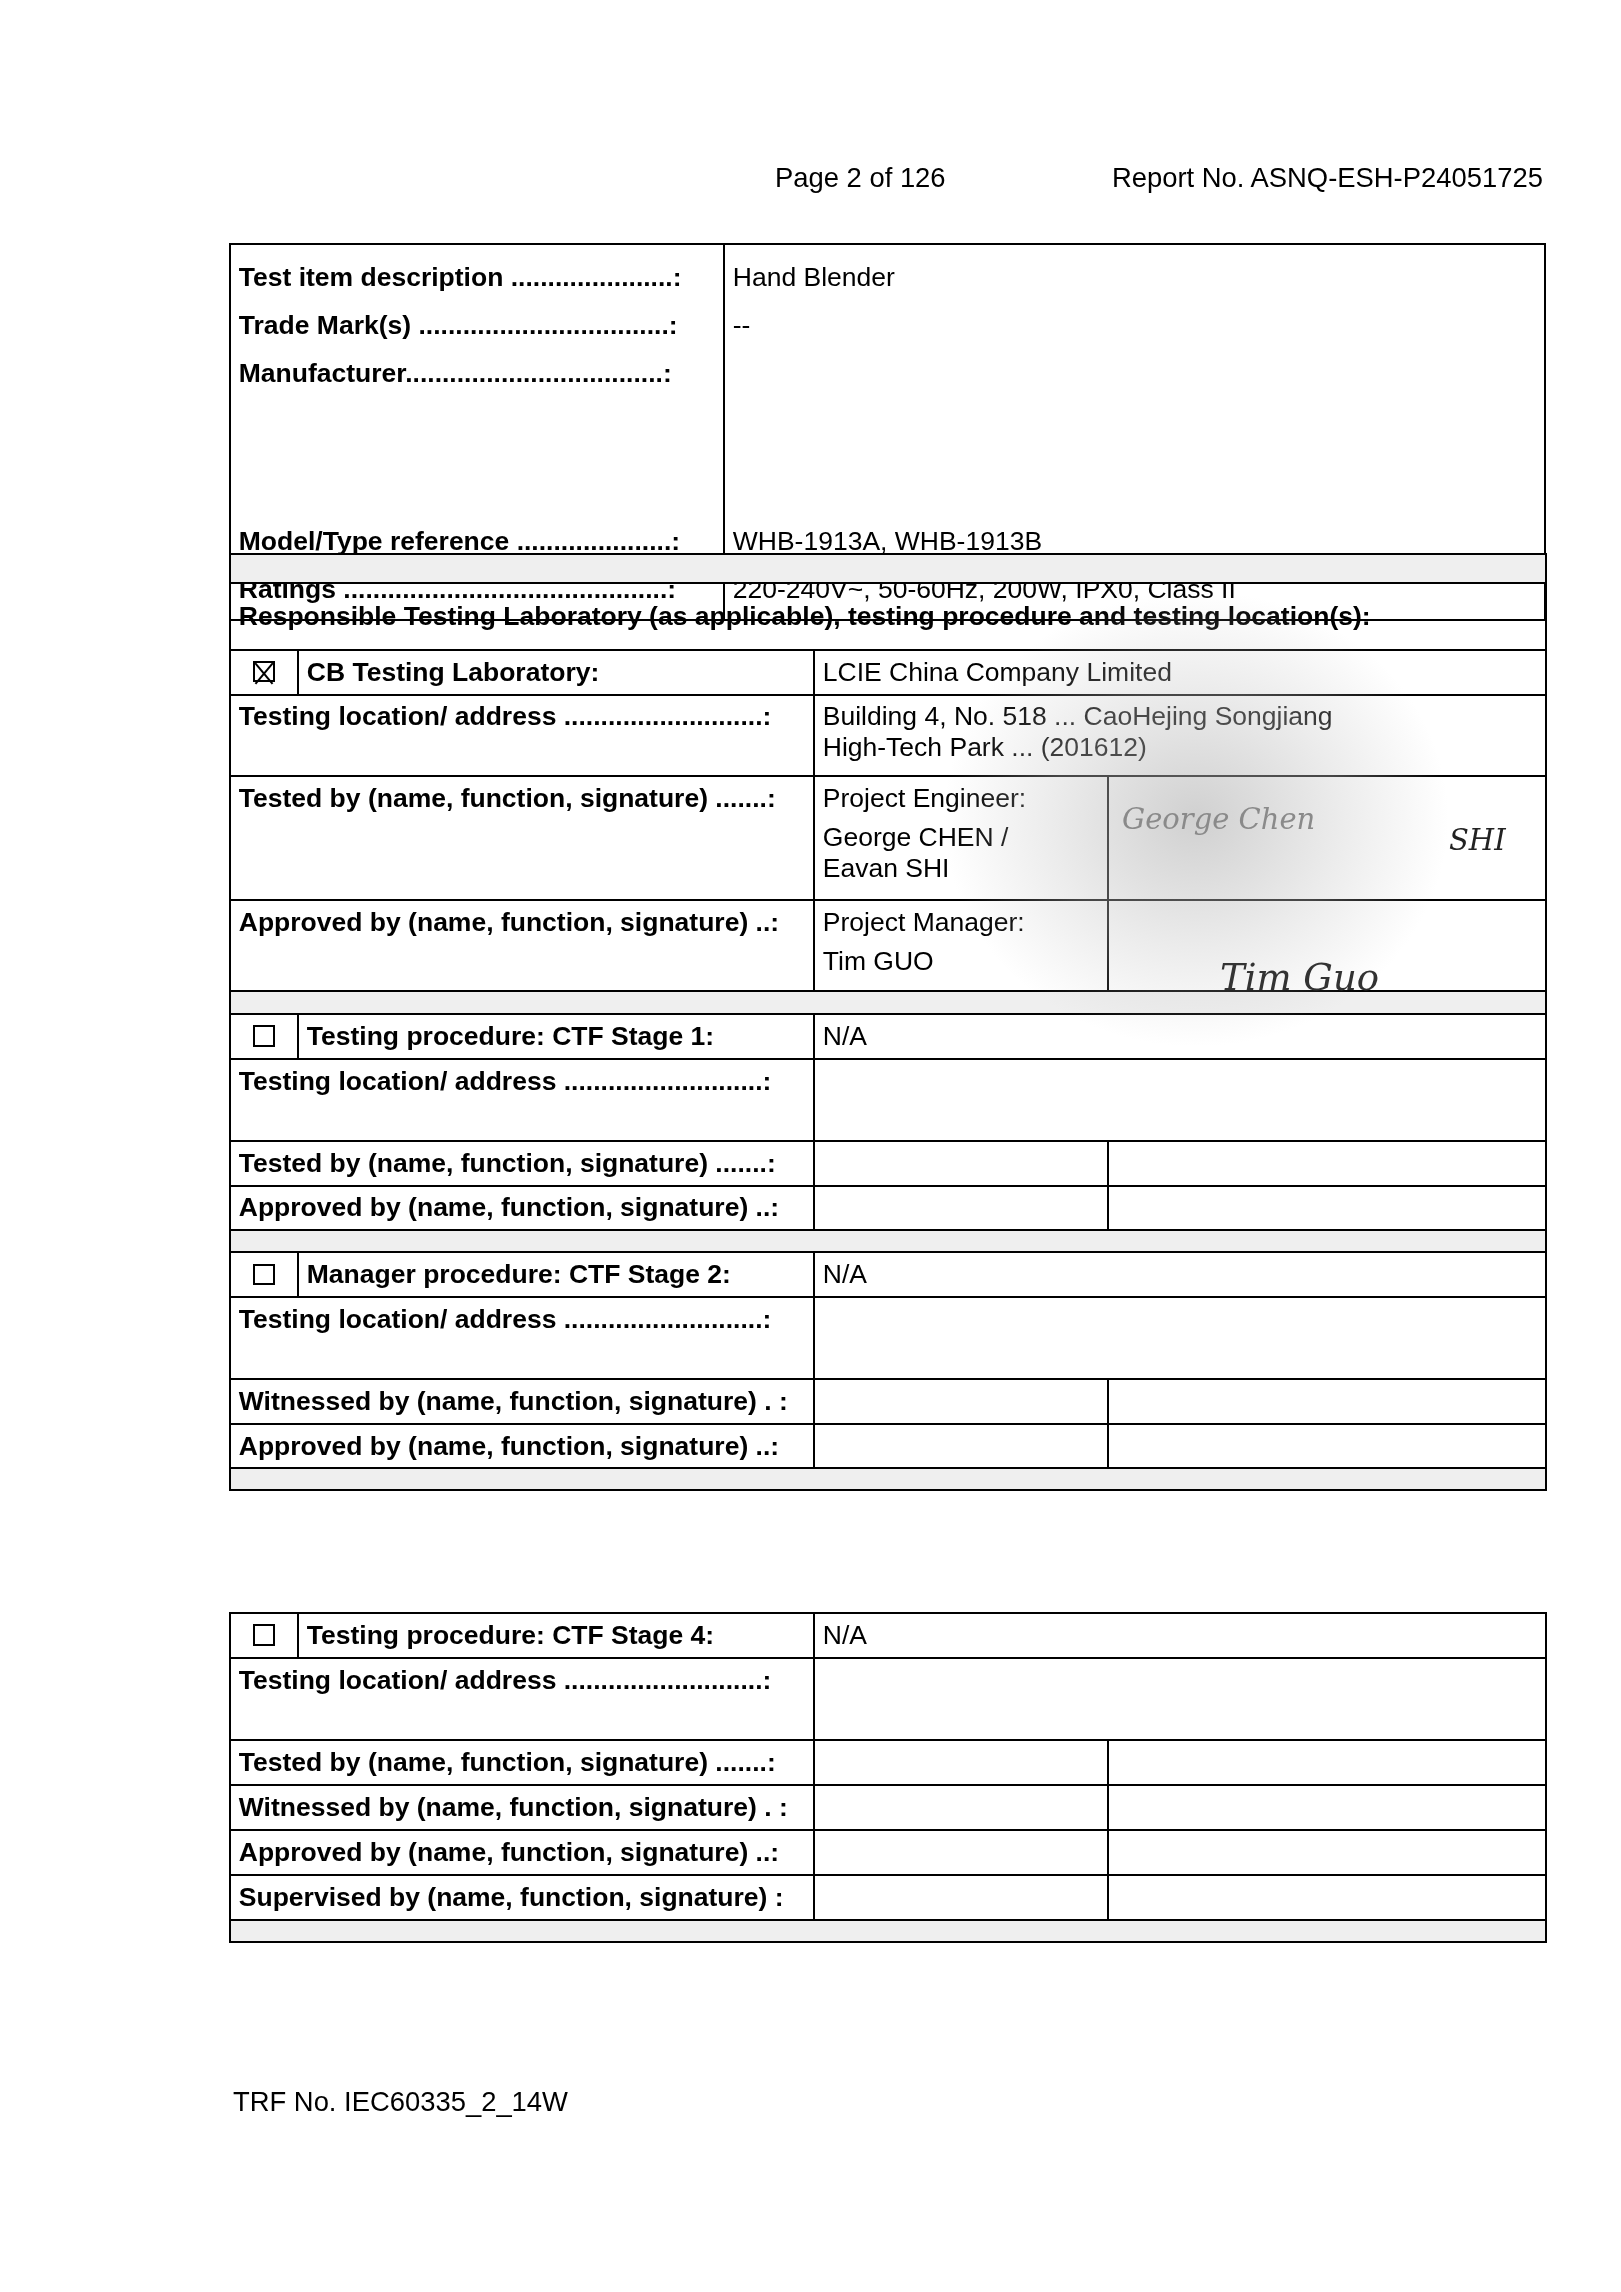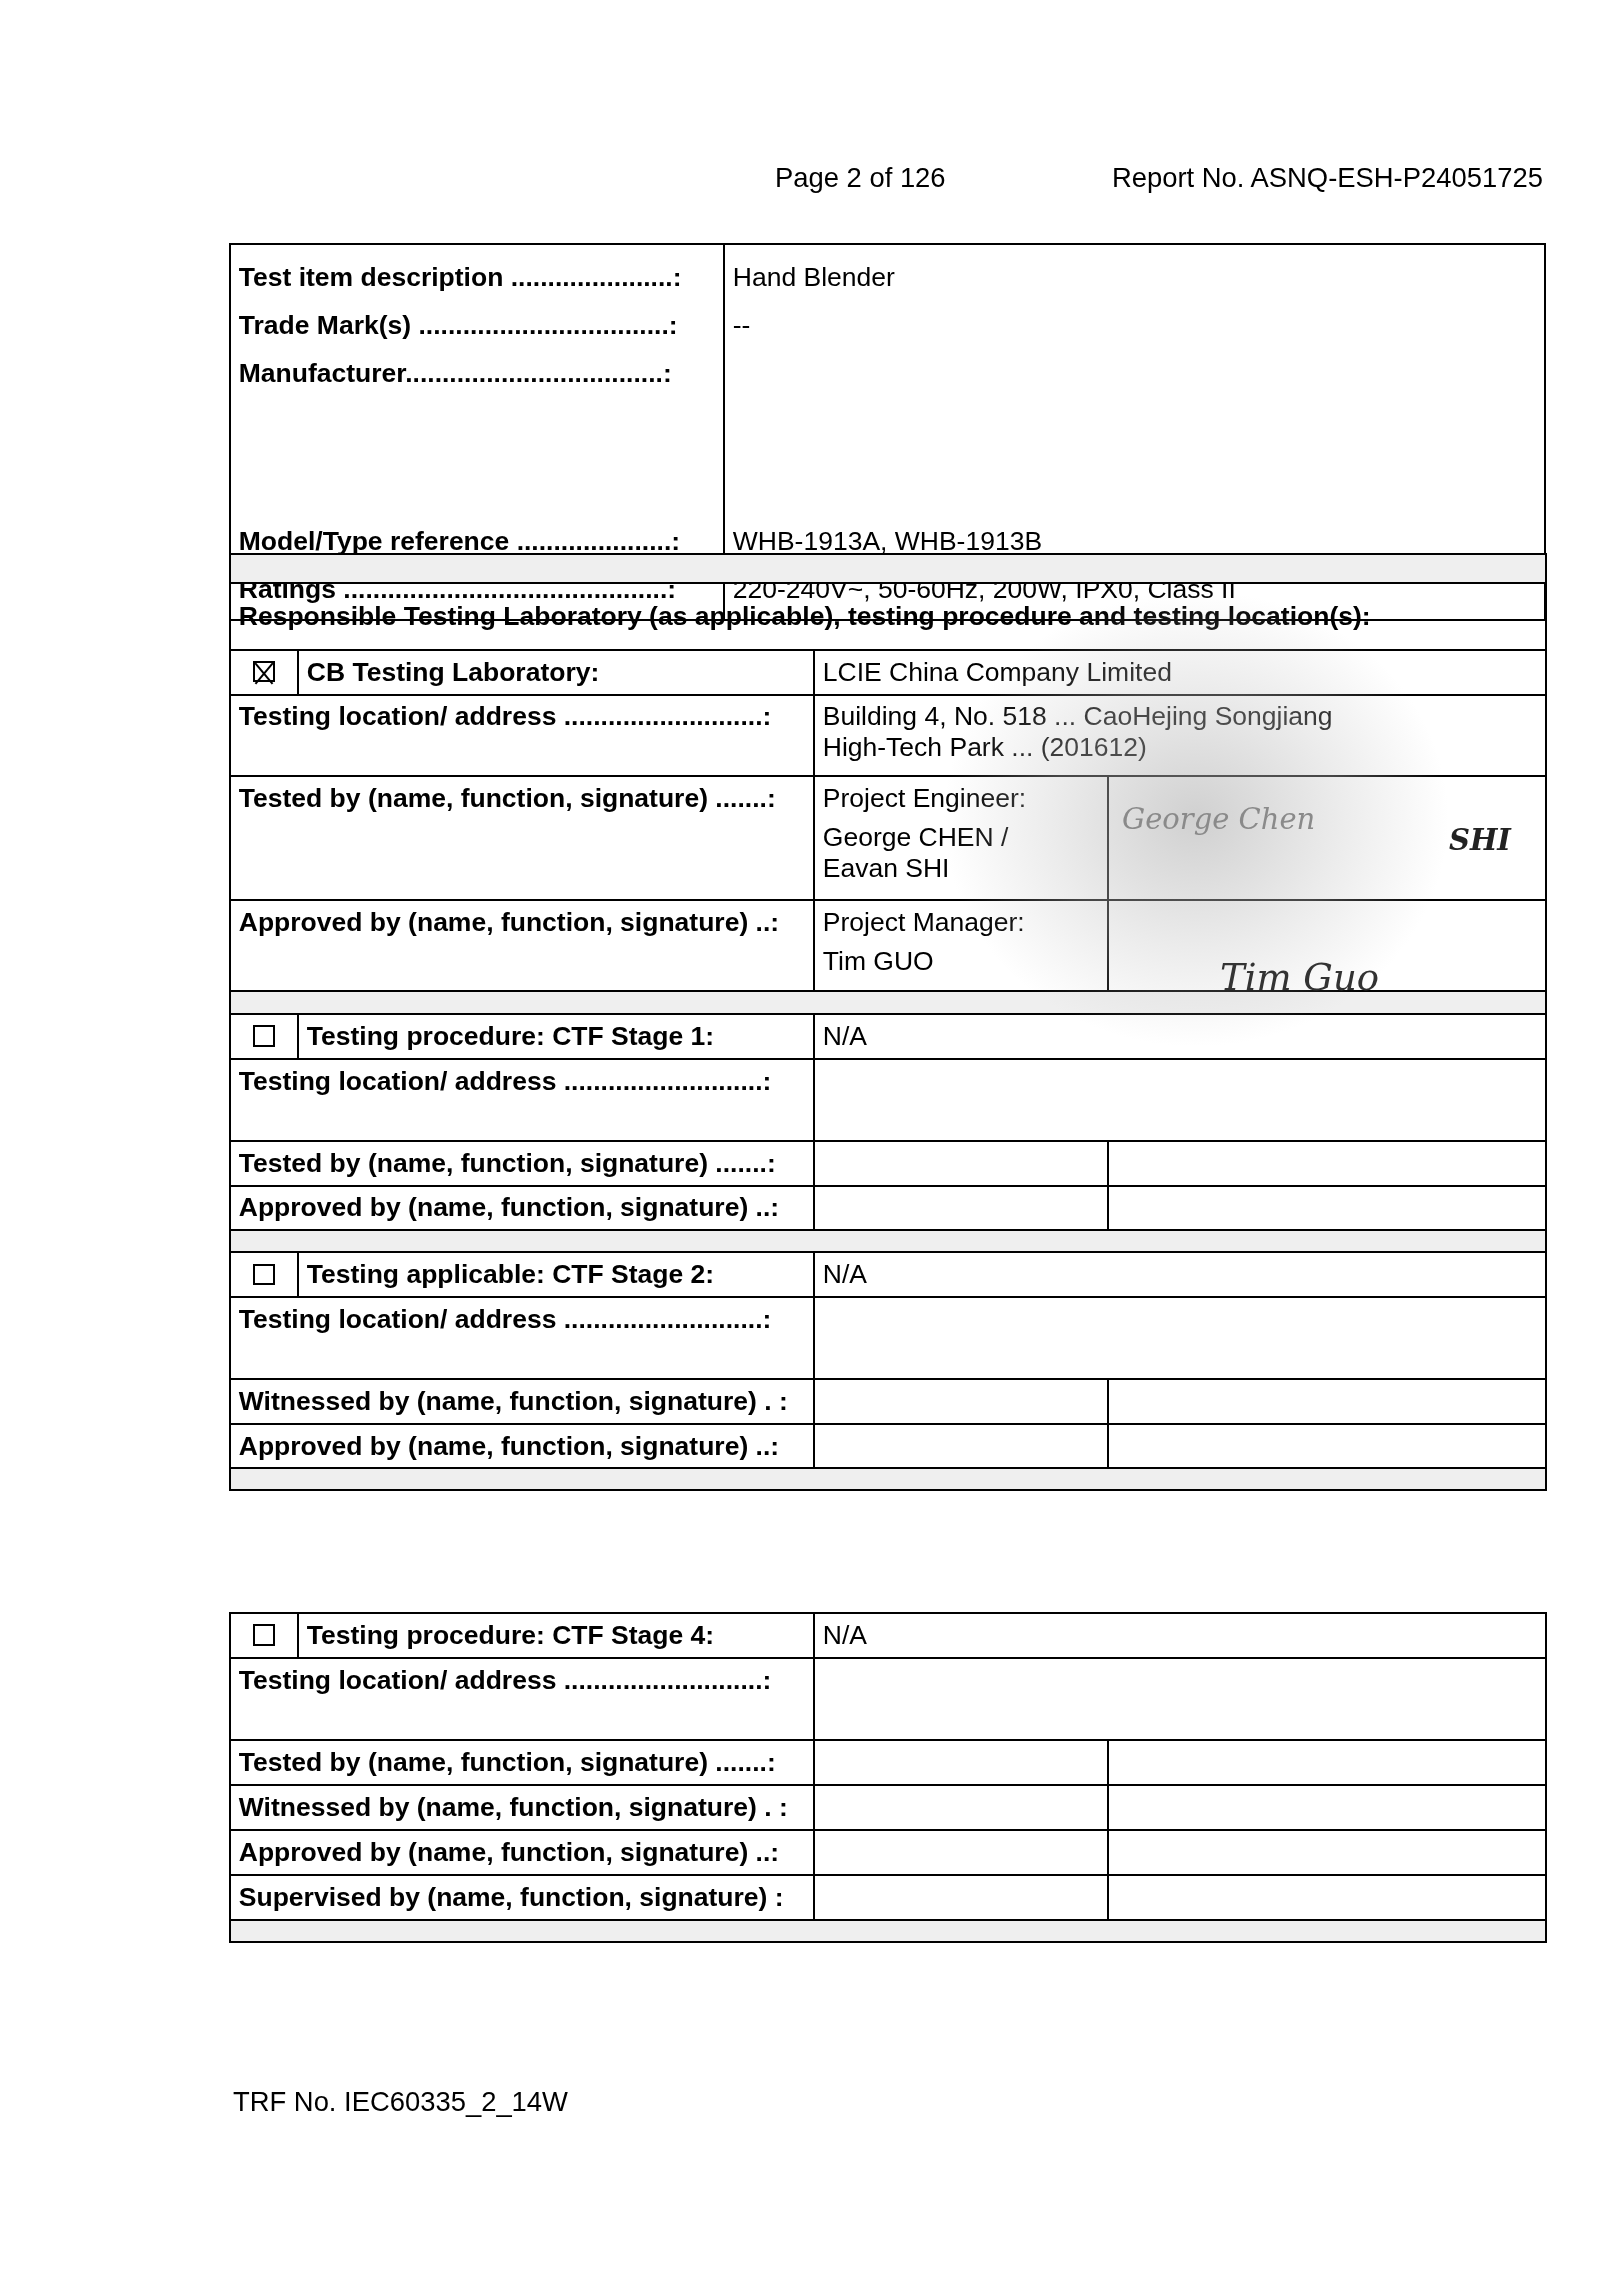--- a/index.html
+++ b/index.html
@@ -161,21 +161,21 @@
     <td class="thin-l"></td>
   </tr>
   <tr class="gray">
         <td colspan="4" style="height:20.6px"></td>
       </tr>
 
   <tr>
     <td style="height:43px; text-align:center; vertical-align:middle">
       <span class="chk"></span>
     </td>
-    <td class="lbl" style="vertical-align:middle">Testing applicable: CTF Stage 2:</td>
+    <td class="lbl" style="vertical-align:middle">Manager procedure: CTF Stage 2:</td>
     <td colspan="2" class="val" style="vertical-align:middle">N/A</td>
   </tr>
   <tr>
     <td colspan="2" class="lbl" style="height:74px; padding-top:5.9px">Testing location/ address ...........................:</td>
     <td colspan="2"></td>
   </tr>
   <tr>
     <td colspan="2" class="lbl" style="height:43px; vertical-align:middle">Witnessed by (name, function, signature) . :</td>
     <td></td>
     <td class="thin-l"></td>
@@ -231,17 +231,17 @@
     <td class="thin-l"></td>
   </tr>
   <tr class="gray">
         <td colspan="4" style="height:20.6px"></td>
       </tr>
 </tbody>
   </table>
 
 <div class="smudge" style="left:941px; top:588px; width:510px; height:461px;"></div>
 <div class="sig" style="left:1122px; top:802px; font-size:29px; color:#8a8a8a;">George Chen</div>
-<div class="sig" style="left:1449px; top:823px; font-size:29px; color:#222; font-weight:bold;">SHI</div>
+<div class="sig" style="left:1449px; top:823px; font-size:29px; color:#222; font-weight:normal;">SHI</div>
 <div class="sig" style="left:1220px; top:956px; font-size:37px; color:#333;">Tim Guo</div>
 
 <div class="footer">TRF No. IEC60335_2_14W</div>
 
 
 </body></html>

